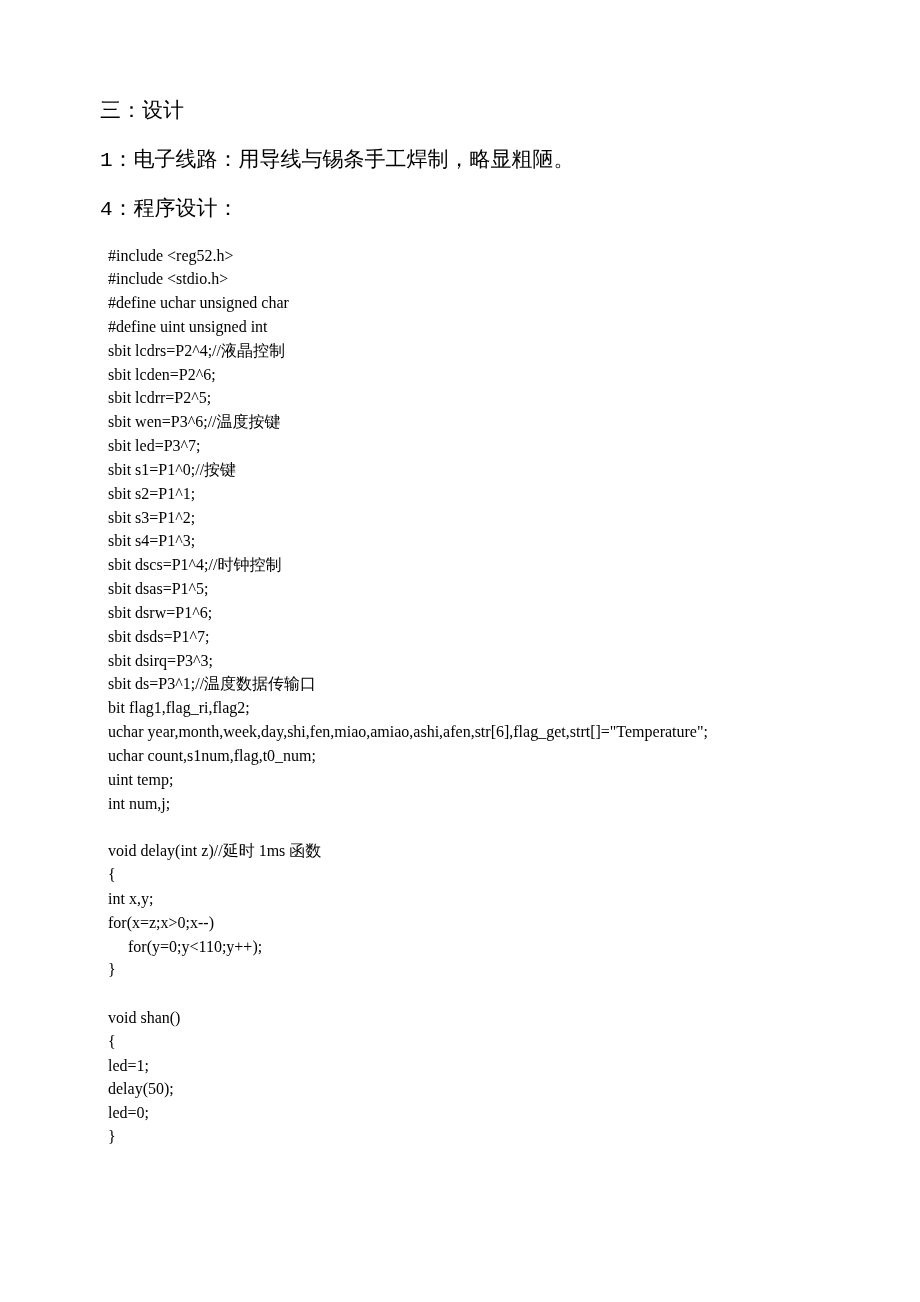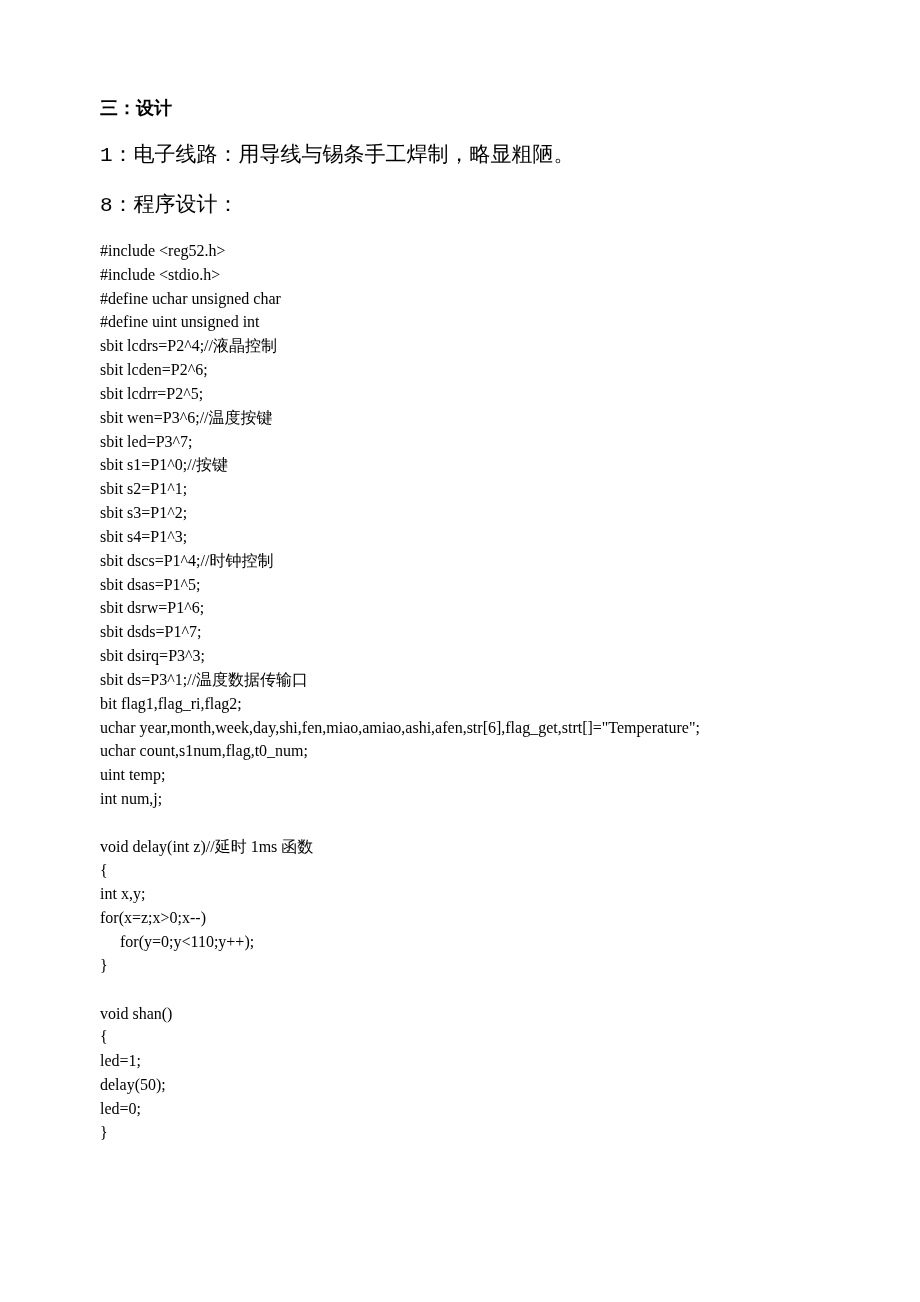--- a/index.html
+++ b/index.html
@@ -7,50 +7,50 @@
       padding: 0;
       background: #ffffff;
       font-family: "SimSun", "宋体", serif;
       width: 920px;
     }
     .page {
       padding: 95px 100px 60px 100px;
       box-sizing: border-box;
     }
     .heading {
-      font-size: 18px;
-      font-weight: bold;
+      font-size: 21px;
+      font-weight: normal;
       color: #000;
       margin: 0 0 18px 0;
       line-height: 1.5;
     }
     .subheading {
       font-size: 21px;
       font-weight: normal;
       color: #000;
       margin: 0 0 18px 0;
       line-height: 1.5;
       font-family: Liberation Mono, monospace;
     }
     .code-block {
       font-family: "Times New Roman", "SimSun", serif;
       font-size: 16px;
       line-height: 1.49;
       color: #000;
       white-space: pre-wrap;
-      margin: 0;
+      margin: 8px;
     }
   </style>
 </head>
 <body>
 
 <div class="page">
   <p class="heading">三：设计</p>
   <p class="subheading">1：电子线路：用导线与锡条手工焊制，略显粗陋。</p>
-  <p class="subheading">8：程序设计：</p>
+  <p class="subheading">4：程序设计：</p>
   <pre class="code-block">#include &lt;reg52.h&gt;
 #include &lt;stdio.h&gt;
 #define uchar unsigned char
 #define uint unsigned int
 sbit lcdrs=P2^4;//液晶控制
 sbit lcden=P2^6;
 sbit lcdrr=P2^5;
 sbit wen=P3^6;//温度按键
 sbit led=P3^7;
 sbit s1=P1^0;//按键

